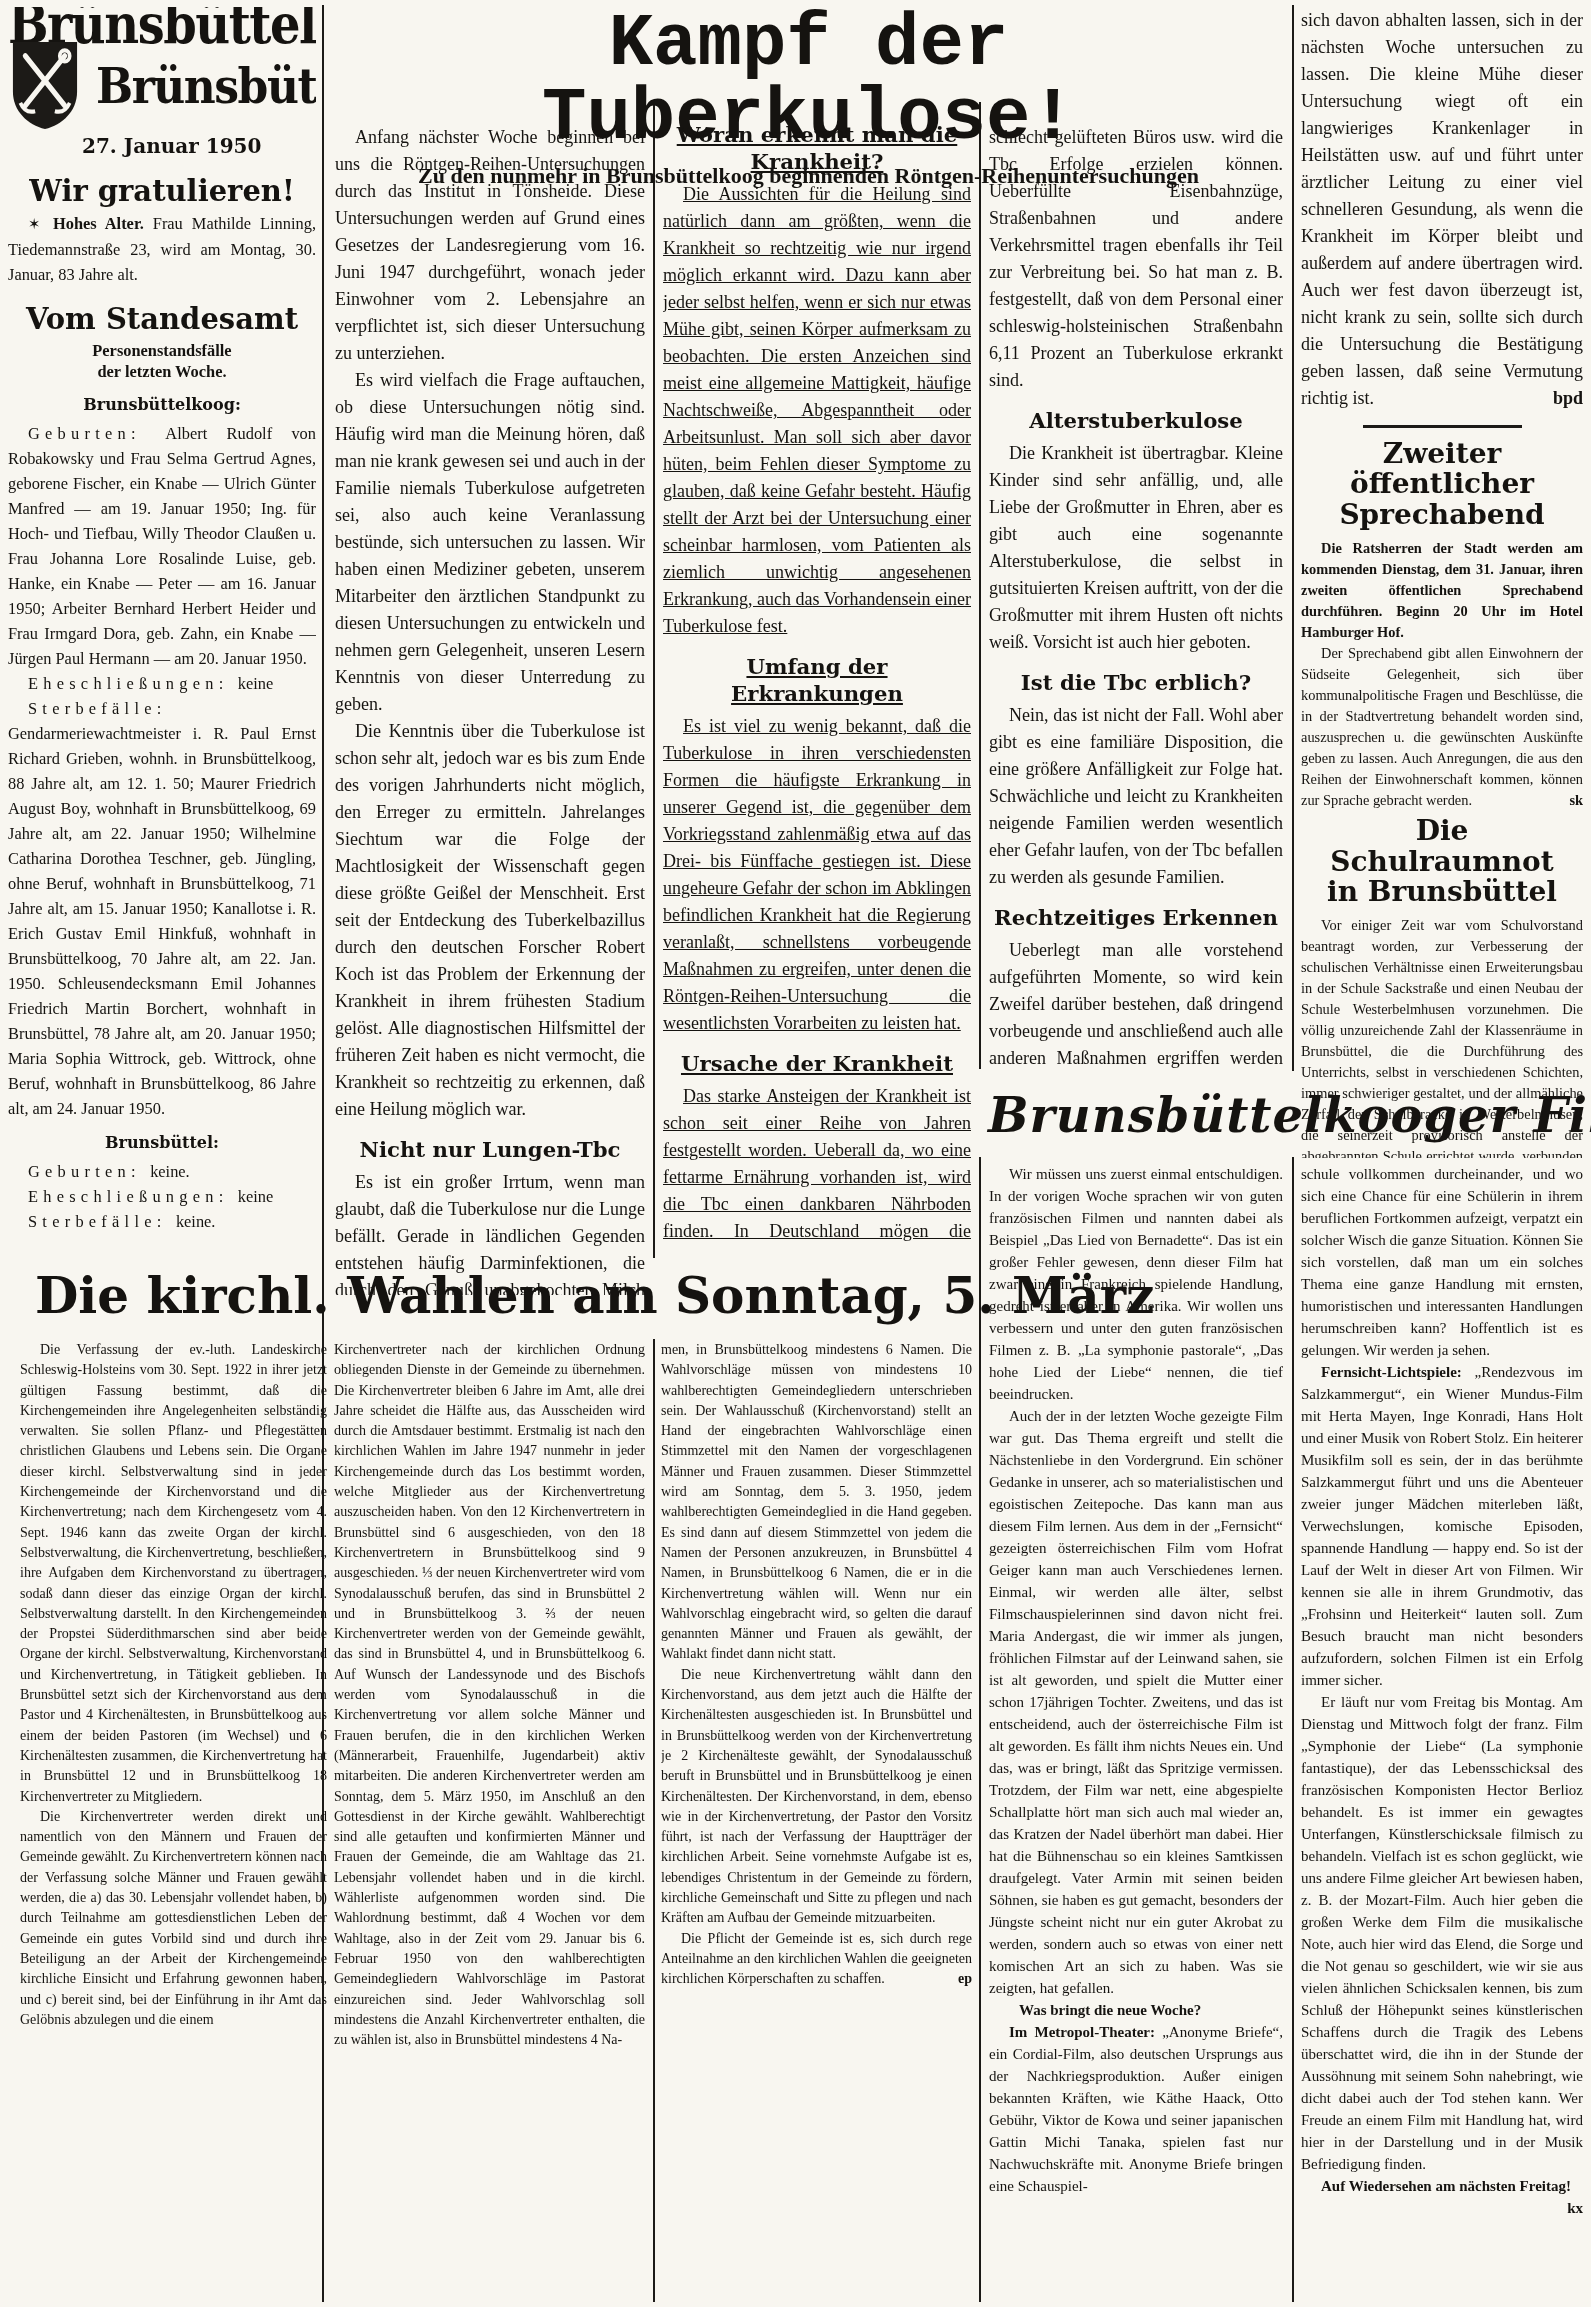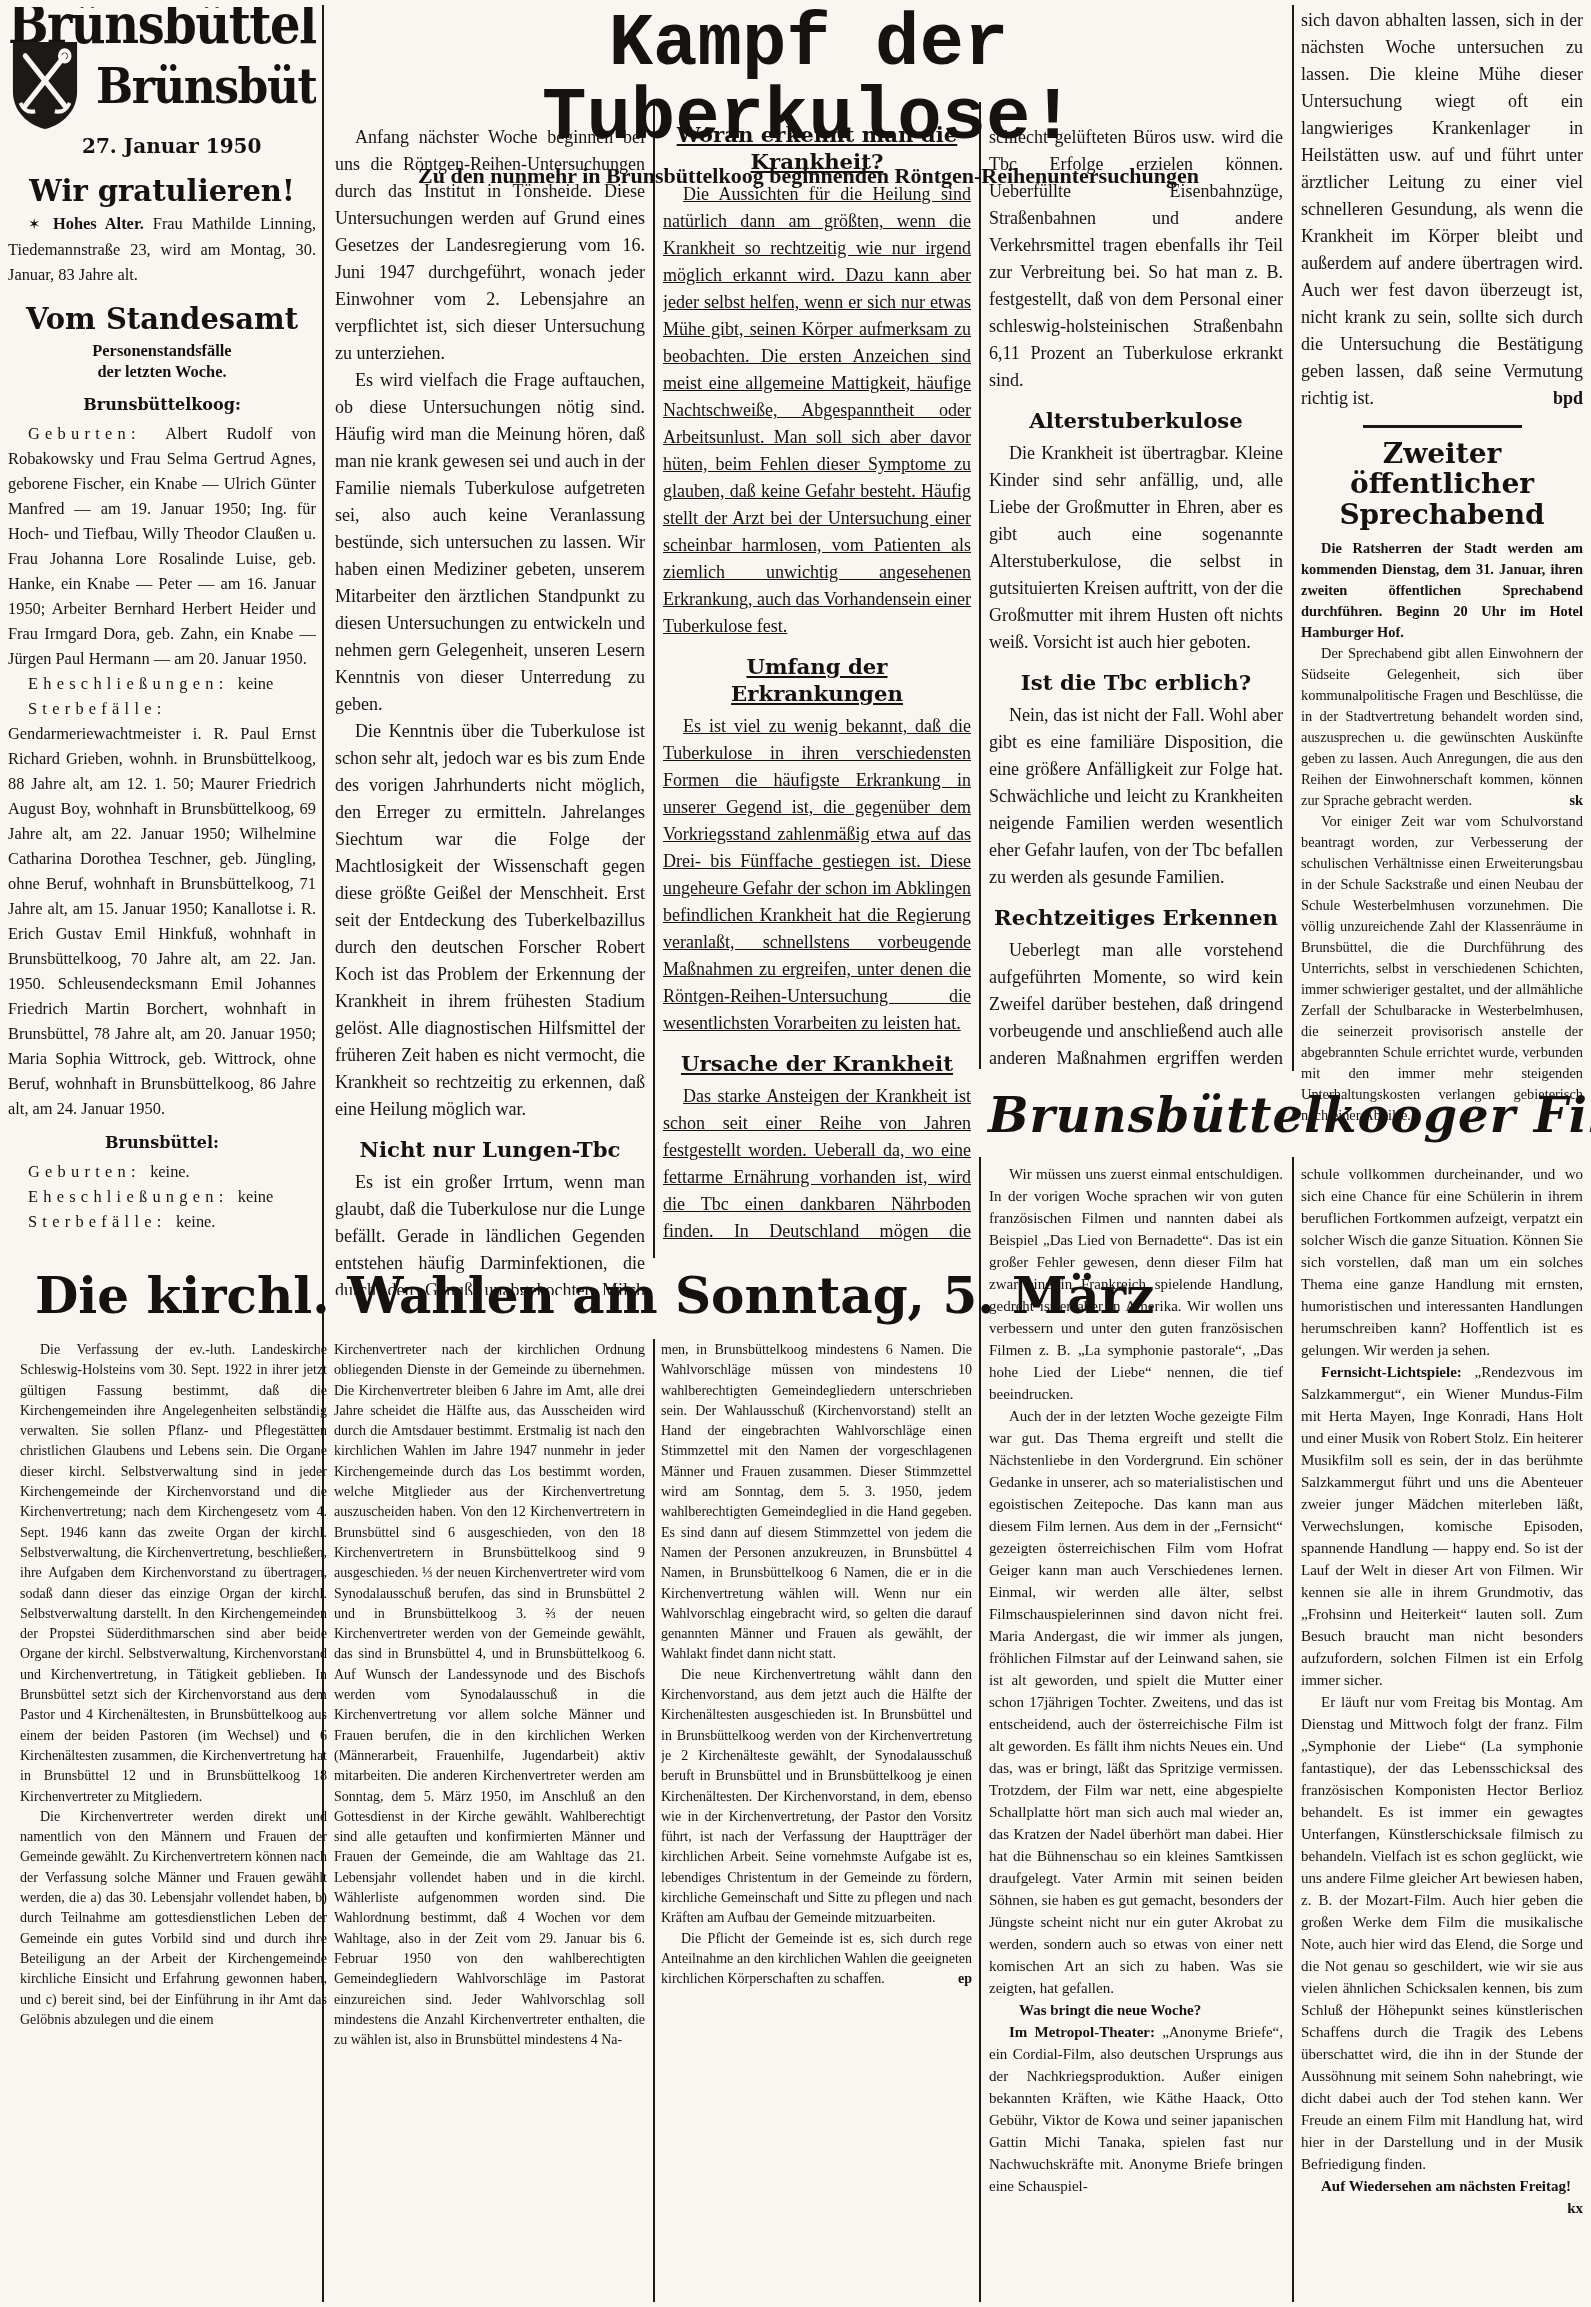--- a/index.html
+++ b/index.html
@@ -146,20 +146,24 @@
       <div class="rc-title">
         <div>Zweiter öffentlicher</div>
         <div>Sprechabend</div>
       </div>
       <div class="rcsmall">
           <p class="para leadpara">Die Ratsherren der Stadt werden am kommenden Dienstag, dem 31. Januar, ihren zweiten öffentlichen Sprechabend durchführen. Beginn 20 Uhr im Hotel Hamburger Hof.</p>
           <p class="para">Der Sprechabend gibt allen Einwohnern der Südseite Gelegenheit, sich über kommunalpolitische Fragen und Beschlüsse, die in der Stadtvertretung behandelt worden sind, auszusprechen u. die gewünschten Auskünfte geben zu lassen. Auch Anregungen, die aus den Reihen der Einwohnerschaft kommen, können zur Sprache gebracht werden.<span class="sign">sk</span></p>
         </div>
     </div>
     <div>
+      <div class="rc-title">
+        <div>Die Schulraumnot</div>
+        <div>in Brunsbüttel</div>
+      </div>
       <div class="rcsmall">
           <p class="para">Vor einiger Zeit war vom Schulvorstand beantragt worden, zur Verbesserung der schulischen Verhältnisse einen Erweiterungsbau in der Schule Sackstraße und einen Neubau der Schule Westerbelmhusen vorzunehmen. Die völlig unzureichende Zahl der Klassenräume in Brunsbüttel, die die Durchführung des Unterrichts, selbst in verschiedenen Schichten, immer schwieriger gestaltet, und der allmähliche Zerfall der Schulbaracke in Westerbelmhusen, die seinerzeit provisorisch anstelle der abgebrannten Schule errichtet wurde, verbunden mit den immer mehr steigenden Unterhaltungskosten verlangen gebieterisch nach einer Abhilfe.</p>
         </div>
     </div>
   </div>
 
   <div class="abs film-head" style="left:988px;top:1087px;width:595px;">Brunsbüttelkooger Filmspiegel</div>
   <div class="col fcol" style="left:989px;top:1163px;width:294px;height:1138px;">
       <p class="para">Wir müssen uns zuerst einmal entschuldigen. In der vorigen Woche sprachen wir von guten französischen Filmen und nannten dabei als Beispiel „Das Lied von Bernadette“. Das ist ein großer Fehler gewesen, denn dieser Film hat zwar eine in Frankreich spielende Handlung, gedreht ist er aber in Amerika. Wir wollen uns verbessern und unter den guten französischen Filmen z. B. „La symphonie pastorale“, „Das hohe Lied der Liebe“ nennen, die tief beeindrucken.</p>
       <p class="para">Auch der in der letzten Woche gezeigte Film war gut. Das Thema ergreift und stellt die Nächstenliebe in den Vordergrund. Ein schöner Gedanke in unserer, ach so materialistischen und egoistischen Zeitepoche. Das kann man aus diesem Film lernen. Aus dem in der „Fernsicht“ gezeigten österreichischen Film vom Hofrat Geiger kann man auch Verschiedenes lernen. Einmal, wir werden alle älter, selbst Filmschauspielerinnen sind davon nicht frei. Maria Andergast, die wir immer als jungen, fröhlichen Filmstar auf der Leinwand sahen, sie ist alt geworden, und spielt die Mutter einer schon 17jährigen Tochter. Zweitens, und das ist entscheidend, auch der österreichische Film ist alt geworden. Es fällt ihm nichts Neues ein. Und das, was er bringt, läßt das Spritzige vermissen. Trotzdem, der Film war nett, eine abgespielte Schallplatte hört man sich auch mal wieder an, das Kratzen der Nadel überhört man dabei. Hier hat die Bühnenschau so ein kleines Samtkissen draufgelegt. Vater Armin mit seinen beiden Söhnen, sie haben es gut gemacht, besonders der Jüngste scheint nicht nur ein guter Akrobat zu werden, sondern auch so etwas von einer nett komischen Art an sich zu haben. Was sie zeigten, hat gefallen.</p>

